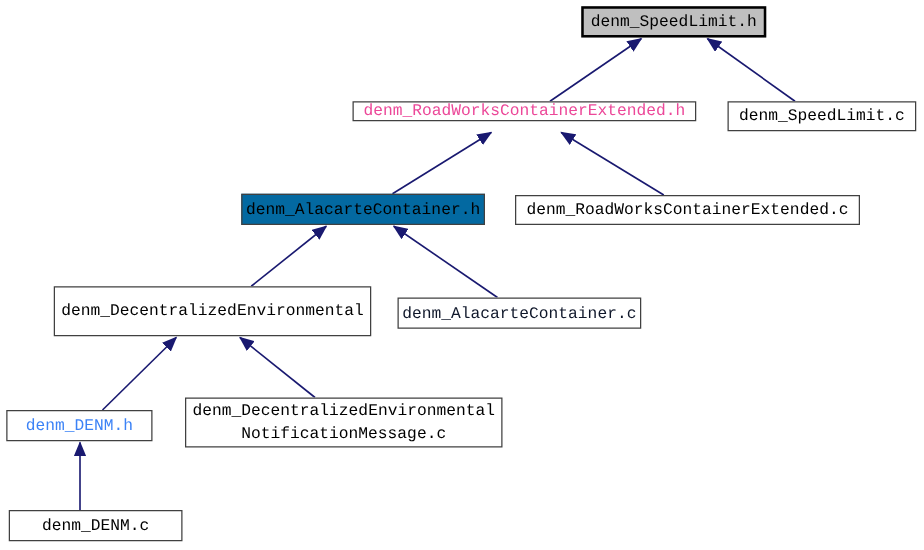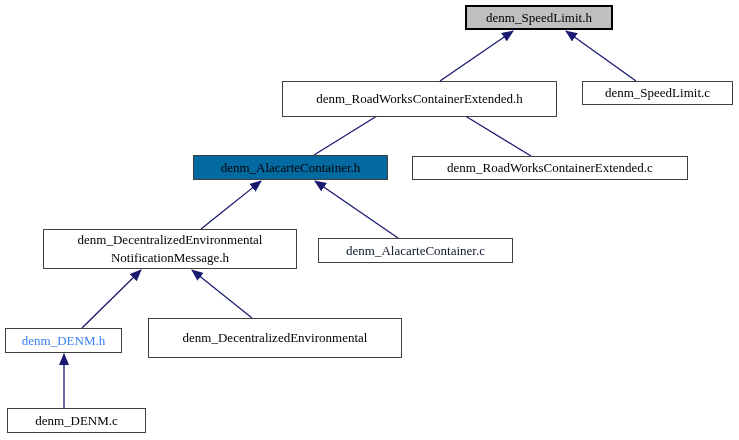--- a/index.html
+++ b/index.html
@@ -6,21 +6,21 @@
     margin: 0;
     padding: 0;
     background: #ffffff;
   }
   .stage {
     position: relative;
     width: 739px;
     height: 440px;
     background: #ffffff;
     overflow: hidden;
-    font-family: Liberation Serif, serif;
+    font-family: Liberation Mono, monospace;
   }
   .edge-layer {
     position: absolute;
     left: 0;
     top: 0;
     width: 739px;
     height: 440px;
     pointer-events: none;
   }
   .node {
@@ -66,42 +66,42 @@
         <line x1="398" y1="238" x2="315" y2="181" stroke="#191970" stroke-width="1.3" marker-end="url(#arrowhead)"></line>
         <line x1="82" y1="328" x2="141" y2="270" stroke="#191970" stroke-width="1.3" marker-end="url(#arrowhead)"></line>
         <line x1="252" y1="318" x2="192" y2="270" stroke="#191970" stroke-width="1.3" marker-end="url(#arrowhead)"></line>
         <line x1="64" y1="408" x2="64" y2="354" stroke="#191970" stroke-width="1.3" marker-end="url(#arrowhead)"></line>
       </g>
   </svg>
   <div>
       <div class="node highlighted" style="left: 465px; top: 5px; width: 148px; height: 25px; color: rgb(0, 0, 0); background: rgb(191, 191, 191); border-color: rgb(0, 0, 0);">
         <span class="node-label-line">denm_SpeedLimit.h</span>
       </div>
-      <div class="node" style="left: 282px; top: 81px; width: 275px; height: 36px; color: #000000; background: rgb(255, 255, 255); border-color: rgb(64, 64, 64);">
+      <div class="node" style="left: 282px; top: 81px; width: 275px; height: 16px; color: #ec4899; background: rgb(255, 255, 255); border-color: rgb(64, 64, 64);">
         <span class="node-label-line">denm_RoadWorksContainerExtended.h</span>
       </div>
       <div class="node" style="left: 582px; top: 81px; width: 151px; height: 24px; color: rgb(0, 0, 0); background: rgb(255, 255, 255); border-color: rgb(64, 64, 64);">
         <span class="node-label-line">denm_SpeedLimit.c</span>
       </div>
       <div class="node" style="left: 193px; top: 155px; width: 195px; height: 25px; color: rgb(0, 0, 0); background: #0369a1; border-color: rgb(64, 64, 64);">
         <span class="node-label-line">denm_AlacarteContainer.h</span>
       </div>
       <div class="node" style="left: 412px; top: 156px; width: 276px; height: 24px; color: rgb(0, 0, 0); background: rgb(255, 255, 255); border-color: rgb(64, 64, 64);">
         <span class="node-label-line">denm_RoadWorksContainerExtended.c</span>
       </div>
       <div class="node" style="left: 43px; top: 229px; width: 254px; height: 40px; color: rgb(0, 0, 0); background: rgb(255, 255, 255); border-color: rgb(64, 64, 64);">
         <span class="node-label-line">denm_DecentralizedEnvironmental</span>
-        <span class="node-label-line">NotificationMessage.h</span>
       </div>
       <div class="node" style="left: 318px; top: 238px; width: 195px; height: 25px; color: #0f172a; background: rgb(255, 255, 255); border-color: rgb(64, 64, 64);">
         <span class="node-label-line">denm_AlacarteContainer.c</span>
       </div>
       <div class="node" style="left: 5px; top: 328px; width: 117px; height: 25px; color: #3b82f6; background: rgb(255, 255, 255); border-color: rgb(64, 64, 64);">
         <span class="node-label-line">denm_DENM.h</span>
       </div>
       <div class="node" style="left: 148px; top: 318px; width: 254px; height: 40px; color: rgb(0, 0, 0); background: rgb(255, 255, 255); border-color: rgb(64, 64, 64);">
         <span class="node-label-line">denm_DecentralizedEnvironmental</span>
+        <span class="node-label-line">NotificationMessage.c</span>
       </div>
       <div class="node" style="left: 7px; top: 408px; width: 139px; height: 25px; color: rgb(0, 0, 0); background: rgb(255, 255, 255); border-color: rgb(64, 64, 64);">
         <span class="node-label-line">denm_DENM.c</span>
       </div>
     </div>
 </div>
 
 </body></html>

